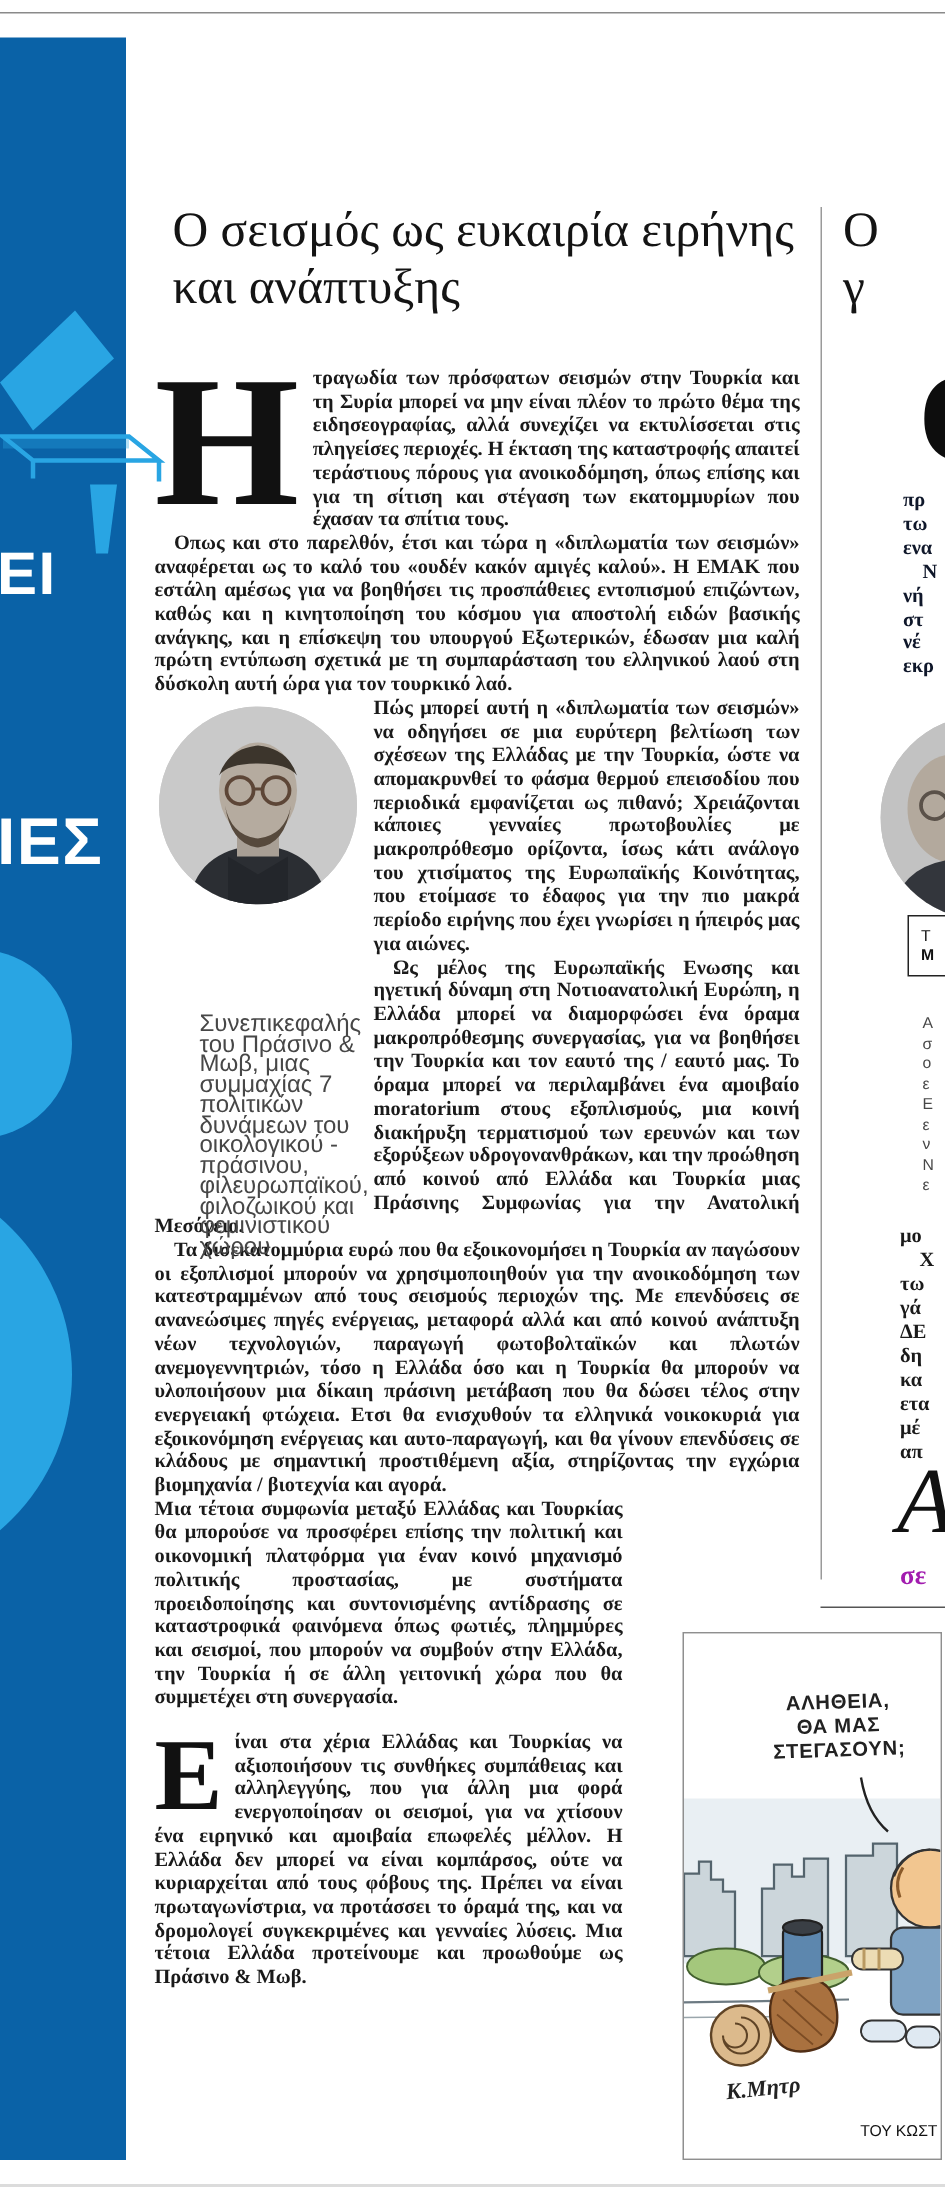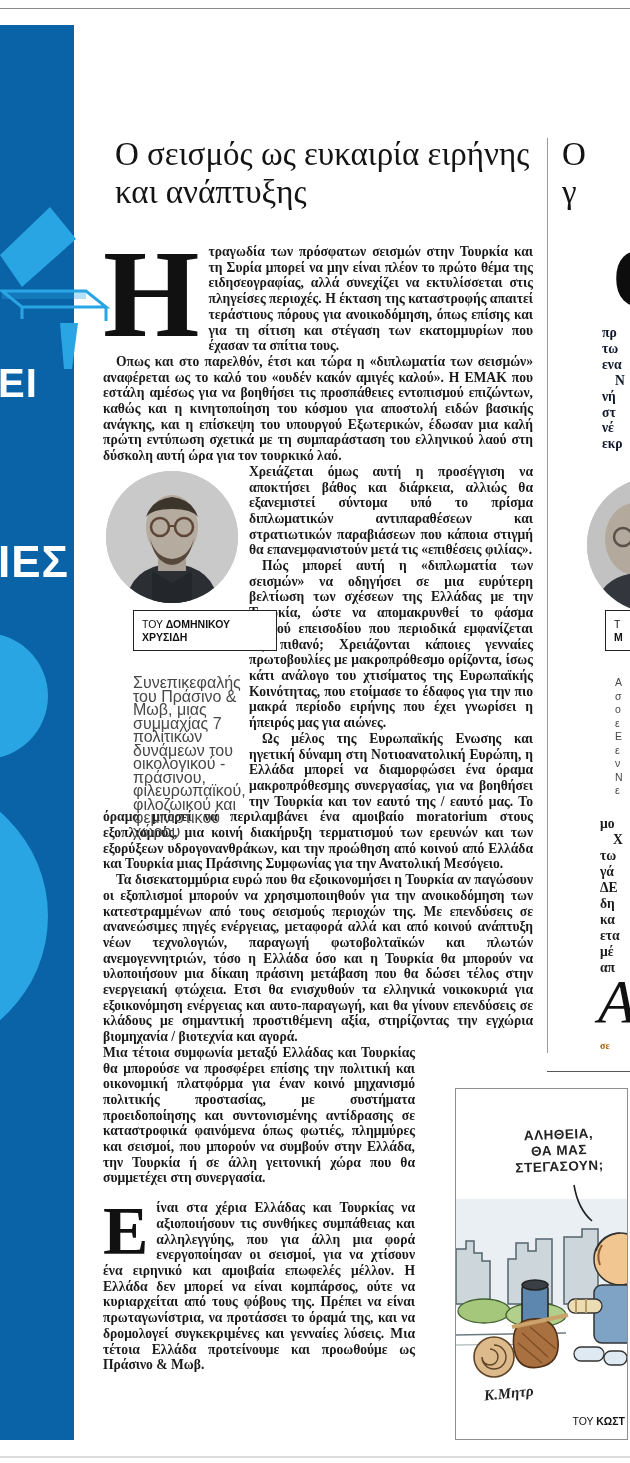--- a/index.html
+++ b/index.html
@@ -2,21 +2,21 @@
 <html lang="el"><head>
 <meta charset="utf-8">
 <style>
   html,body{margin:0;padding:0;background:#ffffff;}
   .page{position:relative;width:630px;height:1463px;background:#fff;overflow:hidden;
         font-family:"Liberation Serif",serif;color:#151515;}
   .rule-top{position:absolute;left:0;top:8px;width:630px;height:1px;background:#8a8a8a;}
   .rule-bottom{position:absolute;left:0;top:1456px;width:630px;height:2px;background:#dcdcdc;}
 
   
-  .band{position:absolute;left:0;top:25px;width:74px;height:1415px;background:#0a62a7;overflow:hidden;}
+  .band{position:absolute;left:0;top:25px;width:84px;height:1415px;background:#0a62a7;overflow:hidden;}
   .band .circ{position:absolute;border-radius:50%;background:#29a5e3;}
   .band .frag{position:absolute;left:-2px;color:#fff;font-family:"Liberation Sans",sans-serif;
               font-weight:700;letter-spacing:1px;}
   .frag-1{top:336px;font-size:40px;}
   .frag-2{top:512px;font-size:44px;}
   .ballot{position:absolute;left:0;top:195px;width:112px;height:178px;}
 
   
   .article{position:absolute;left:103px;top:135px;width:430px;}
   .article h1{margin:0 0 0 12px;font-weight:400;font-size:33px;line-height:38px;color:#141414;}
@@ -48,33 +48,33 @@
   .r-lines{position:absolute;left:42px;top:190px;font-size:13.6px;line-height:15.9px;font-weight:700;color:#0f172a;}
   .r-lines .ind{padding-left:13px;}
   .r-photo{position:absolute;left:587px;top:477px;width:136px;height:136px;border-radius:50%;background:#c2c2c2;overflow:hidden;}
   .r-caption{position:absolute;left:605px;top:610px;width:40px;background:#fff;border:1px solid #222;
              padding:7px 0 6px 8px;font-family:"Liberation Sans",sans-serif;font-size:10.5px;line-height:13px;color:#111;}
   .r-bio{position:absolute;left:615px;top:676px;font-family:"Liberation Sans",sans-serif;font-size:10.5px;
          line-height:13.5px;color:#474747;}
   .r-mid{position:absolute;left:600px;top:800px;font-size:13.6px;line-height:16px;font-weight:700;color:#1a1a1a;margin-top:16px;}
   .r-mid .ind{padding-left:13px;}
   .r-pull{position:absolute;left:598px;top:970px;font-size:62px;line-height:62px;font-style:italic;font-weight:400;color:#111;}
-  .r-pull-sub{position:absolute;left:600px;top:1040px;font-size:10px;font-weight:700;color:#a16207;}
+  .r-pull-sub{position:absolute;left:600px;top:1040px;font-size:18px;font-weight:700;color:#a21caf;}
   .rule-right{position:absolute;left:547px;top:1071px;width:83px;height:1px;background:#555;}
 
   
   .cartoon{position:absolute;left:455px;top:1088px;width:171px;height:350px;background:#fff;
            border:1px solid #8f8f8f;overflow:hidden;}
   .speech{position:absolute;left:38px;top:38px;width:130px;text-align:center;
           font-family:"Liberation Sans",sans-serif;font-weight:700;font-size:13.5px;line-height:16px;
           letter-spacing:0.5px;color:#222;transform:rotate(-2deg);}
   .signature{position:absolute;left:28px;top:296px;font-style:italic;font-size:15px;font-weight:700;
              color:#222;transform:rotate(-6deg);font-family:"Liberation Serif",serif;}
   .credit{position:absolute;right:2px;top:326px;font-family:"Liberation Sans",sans-serif;font-size:10.5px;color:#111;white-space:nowrap;}
-  .credit b{font-weight:700;}
+  .credit b{font-weight:400;}
 </style>
 </head>
 <body>
 
 <div class="page">
 
   <div class="rule-top"></div>
 
   <div class="band">
     <span class="frag frag-1">ΕΙ</span>
@@ -91,21 +91,20 @@
     <line x1="22" y1="112" x2="22" y2="124" stroke="#29a5e3" stroke-width="3"></line>
     <polygon points="60,128 78,128 72,174 64,174" fill="#29a5e3"></polygon>
   </svg>
 
   <div class="article">
     <h1>Ο σεισμός ως ευκαιρία ειρήνης και ανάπτυξης</h1>
     <div class="body">
       <p><span class="dropcap">Η</span><span>τραγωδία των πρόσφατων σεισμών στην Τουρκία και τη Συρία μπορεί να μην είναι πλέον το πρώτο θέμα της ειδησεογραφίας, αλλά συνεχίζει να εκτυλίσσεται στις πληγείσες περιοχές. Η έκταση της καταστροφής απαιτεί τεράστιους πόρους για ανοικοδόμηση, όπως επίσης και για τη σίτιση και στέγαση των εκατομμυρίων που έχασαν τα σπίτια τους.</span></p>
       <p>Οπως και στο παρελθόν, έτσι και τώρα η «διπλωματία των σεισμών» αναφέρεται ως το καλό του «ουδέν κακόν αμιγές καλού». Η ΕΜΑΚ που εστάλη αμέσως για να βοηθήσει τις προσπάθειες εντοπισμού επιζώντων, καθώς και η κινητοποίηση του κόσμου για αποστολή ειδών βασικής ανάγκης, και η επίσκεψη του υπουργού Εξωτερικών, έδωσαν μια καλή πρώτη εντύπωση σχετικά με τη συμπαράσταση του ελληνικού λαού στη δύσκολη αυτή ώρα για τον τουρκικό λαό.</p>
       <div class="photo-spacer"></div>
-      <p>Χρειάζεται όμως αυτή η προσέγγιση να αποκτήσει βάθος και διάρκεια, αλλιώς θα εξανεμιστεί σύντομα υπό το πρίσμα διπλωματικών αντιπαραθέσεων και στρατιωτικών παραβιάσεων που κάποια στιγμή θα επανεμφανιστούν μετά τις «επιθέσεις φιλίας».</p>
       <p>Πώς μπορεί αυτή η «διπλωματία των σεισμών» να οδηγήσει σε μια ευρύτερη βελτίωση των σχέσεων της Ελλάδας με την Τουρκία, ώστε να απομακρυνθεί το φάσμα θερμού επεισοδίου που περιοδικά εμφανίζεται ως πιθανό; Χρειάζονται κάποιες γενναίες πρωτοβουλίες με μακροπρόθεσμο ορίζοντα, ίσως κάτι ανάλογο του χτισίματος της Ευρωπαϊκής Κοινότητας, που ετοίμασε το έδαφος για την πιο μακρά περίοδο ειρήνης που έχει γνωρίσει η ήπειρός μας για αιώνες.</p>
       <p>Ως μέλος της Ευρωπαϊκής Ενωσης και ηγετική δύναμη στη Νοτιοανατολική Ευρώπη, η Ελλάδα μπορεί να διαμορφώσει ένα όραμα μακροπρόθεσμης συνεργασίας, για να βοηθήσει την Τουρκία και τον εαυτό της / εαυτό μας. Το όραμα μπορεί να περιλαμβάνει ένα αμοιβαίο moratorium στους εξοπλισμούς, μια κοινή διακήρυξη τερματισμού των ερευνών και των εξορύξεων υδρογονανθράκων, και την προώθηση από κοινού από Ελλάδα και Τουρκία μιας Πράσινης Συμφωνίας για την Ανατολική Μεσόγειο.</p>
       <p>Τα δισεκατομμύρια ευρώ που θα εξοικονομήσει η Τουρκία αν παγώσουν οι εξοπλισμοί μπορούν να χρησιμοποιηθούν για την ανοικοδόμηση των κατεστραμμένων από τους σεισμούς περιοχών της. Με επενδύσεις σε ανανεώσιμες πηγές ενέργειας, μεταφορά αλλά και από κοινού ανάπτυξη νέων τεχνολογιών, παραγωγή φωτοβολταϊκών και πλωτών ανεμογεννητριών, τόσο η Ελλάδα όσο και η Τουρκία θα μπορούν να υλοποιήσουν μια δίκαιη πράσινη μετάβαση που θα δώσει τέλος στην ενεργειακή φτώχεια. Ετσι θα ενισχυθούν τα ελληνικά νοικοκυριά για εξοικονόμηση ενέργειας και αυτο-παραγωγή, και θα γίνουν επενδύσεις σε κλάδους με σημαντική προστιθέμενη αξία, στηρίζοντας την εγχώρια βιομηχανία / βιοτεχνία και αγορά.</p>
       <div class="cartoon-spacer"></div>
       <p>Μια τέτοια συμφωνία μεταξύ Ελλάδας και Τουρκίας θα μπορούσε να προσφέρει επίσης την πολιτική και οικονομική πλατφόρμα για έναν κοινό μηχανισμό πολιτικής προστασίας, με συστήματα προειδοποίησης και συντονισμένης αντίδρασης σε καταστροφικά φαινόμενα όπως φωτιές, πλημμύρες και σεισμοί, που μπορούν να συμβούν στην Ελλάδα, την Τουρκία ή σε άλλη γειτονική χώρα που θα συμμετέχει στη συνεργασία.</p>
       <p class="p-after" style="text-indent:0;"><span class="dropcap-sm">Ε</span><span>ίναι στα χέρια Ελλάδας και Τουρκίας να αξιοποιήσουν τις συνθήκες συμπάθειας και αλληλεγγύης, που για άλλη μια φορά ενεργοποίησαν οι σεισμοί, για να χτίσουν ένα ειρηνικό και αμοιβαία επωφελές μέλλον. Η Ελλάδα δεν μπορεί να είναι κομπάρσος, ούτε να κυριαρχείται από τους φόβους της. Πρέπει να είναι πρωταγωνίστρια, να προτάσσει το όραμά της, και να δρομολογεί συγκεκριμένες και γενναίες λύσεις. Μια τέτοια Ελλάδα προτείνουμε και προωθούμε ως Πράσινο &amp; Μωβ.</span></p>
     </div>
   </div>
 
   <div class="author-photo">
@@ -115,25 +114,20 @@
       <rect x="52" y="74" width="28" height="26" fill="#a89f95"></rect>
       <ellipse cx="66" cy="56" rx="26" ry="32" fill="#b5ab9f"></ellipse>
       <path d="M40,46 Q46,28 66,26 Q86,28 92,46 Q86,38 66,38 Q46,38 40,46 Z" fill="#3c352c"></path>
       <path d="M44,66 Q48,92 66,94 Q84,92 88,66 Q84,86 66,88 Q48,86 44,66 Z" fill="#56493c"></path>
       <circle cx="54" cy="56" r="9" fill="none" stroke="#5d4637" stroke-width="2.5"></circle>
       <circle cx="78" cy="56" r="9" fill="none" stroke="#5d4637" stroke-width="2.5"></circle>
       <line x1="63" y1="55" x2="69" y2="55" stroke="#5d4637" stroke-width="2"></line>
       <path d="M46,100 L66,112 L86,100 L86,132 L46,132 Z" fill="#23262b"></path>
     </svg>
   </div>
-  <div class="author-caption">
-    <span>ΤΟΥ</span>
-    <b>ΔΟΜΗΝΙΚΟΥ</b><br>
-    <b>ΧΡΥΣΙΔΗ</b>
-  </div>
   <div class="author-bio">Συνεπικεφαλής του Πράσινο &amp; Μωβ, μιας συμμαχίας 7 πολιτικών δυνάμεων του οικολογικού - πράσινου, φιλευρωπαϊκού, φιλοζωικού και φεμινιστικού χώρου</div>
 
   <div class="divider-v"></div>
   <div class="right-col">
     <div class="r-title">
       <div>Ο</div>
       <div>γ</div>
     </div>
     <div class="r-dropcap">Ο</div>
     <div class="r-lines">

